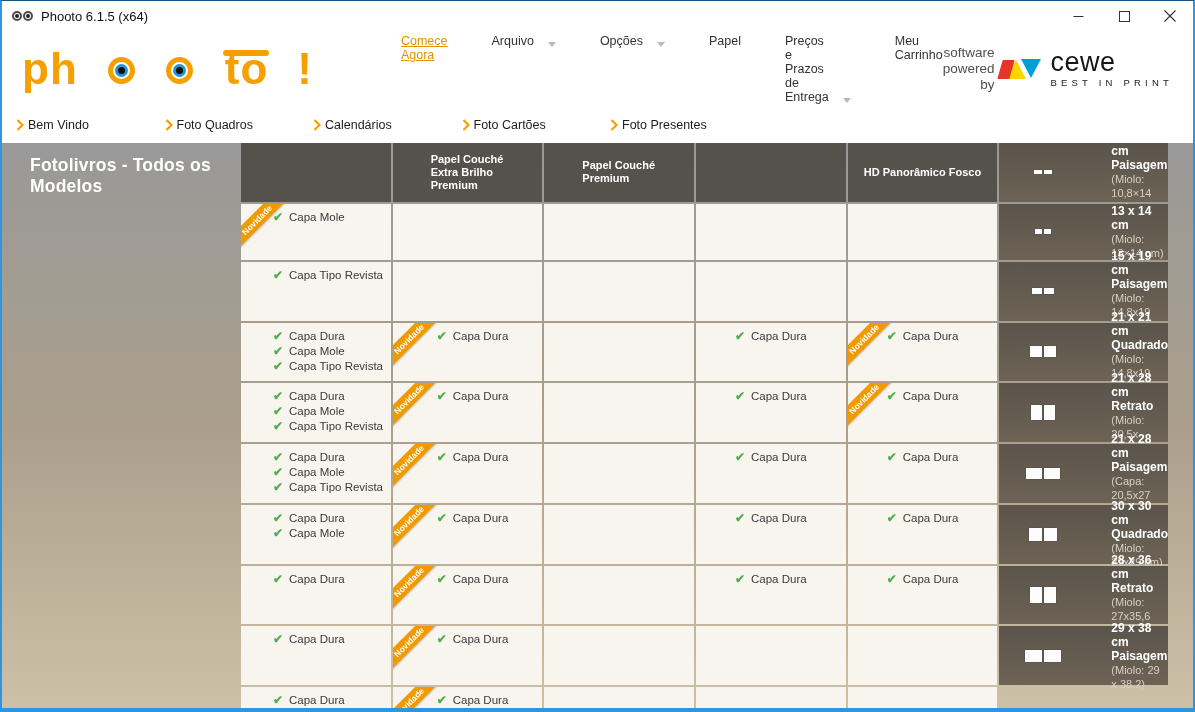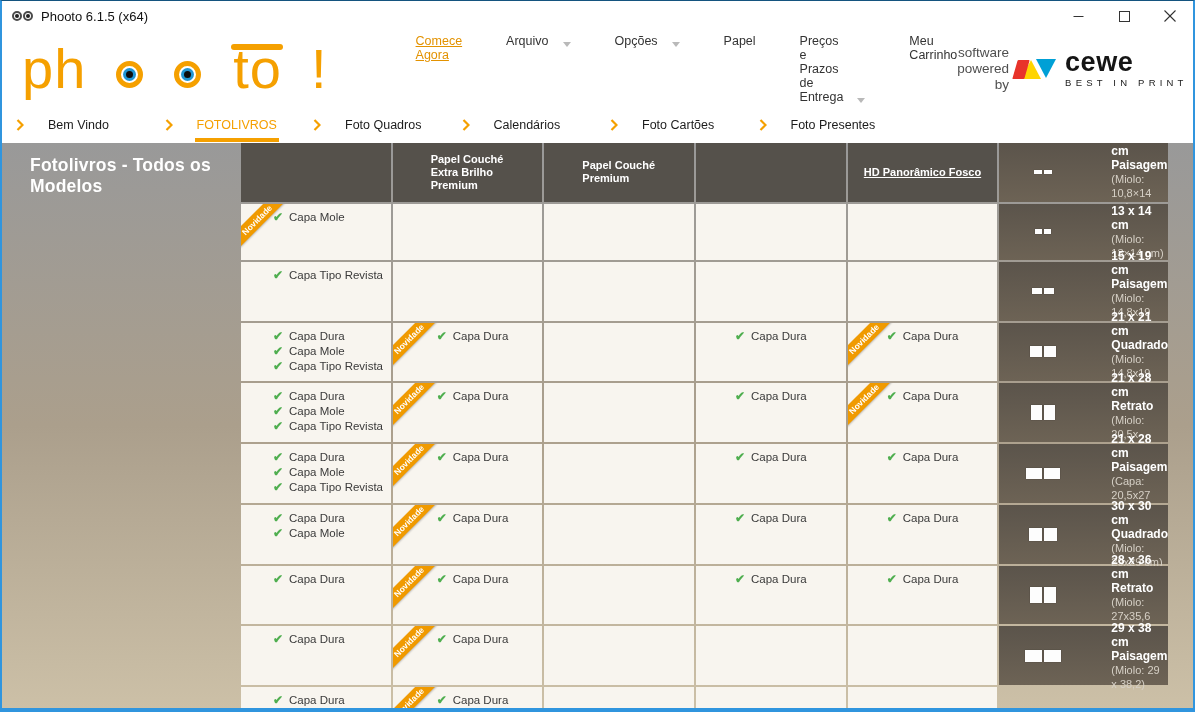--- a/index.html
+++ b/index.html
@@ -12,51 +12,51 @@
   
   .titlebar{height:30px;display:flex;align-items:center;padding-left:10px;flex:none;}
   .app-eyes{display:flex;gap:1px;margin-right:8px;}
   .app-eyes .e{width:10px;height:10px;border:2px solid #4a4a4a;border-radius:50%;background:#fff;position:relative;}
   .app-eyes .e::after{content:'';position:absolute;inset:1px;background:#222;border-radius:50%;}
   .title{font-size:13px;color:#111;}
   .win-controls{margin-left:auto;display:flex;height:100%;}
   .wc{width:46px;display:flex;align-items:center;justify-content:center;}
   
   .header{height:76px;display:flex;align-items:center;padding:0 20px;flex:none;}
-  .logo{display:flex;align-items:baseline;color:var(--accent,#f5a000);font-weight:normal;font-size:56px;letter-spacing:1px;line-height:1;gap:29px;}
+  .logo{display:flex;align-items:baseline;color:var(--accent,#f5a000);font-weight:bold;font-size:44px;letter-spacing:1px;line-height:1;gap:29px;}
   .logo .eye{display:inline-block;width:27px;height:27px;border:5px solid var(--accent,#f5a000);border-radius:50%;background:#fff;margin:0 1px;position:relative;}
   .logo .iris{position:absolute;inset:2px;border-radius:50%;background:#2196d3;}
   .logo .iris::after{content:'';position:absolute;inset:3px;background:#0d0d0d;border-radius:50%;}
   .logo .to{position:relative;margin-left:2px;}
   .logo .to::before{content:'';position:absolute;left:-2px;right:-1px;top:3px;height:6px;background:var(--accent,#f5a000);border-radius:3px;}
   .menu{display:flex;align-items:flex-start;gap:44px;margin-left:88px;font-size:12.5px;color:#333;}
   .menu-item{display:flex;align-items:flex-end;cursor:default;}
   .menu-item.comece .mlabel{color:#e39200;text-decoration:underline;}
   .darrow{width:0;height:0;border-left:4px solid transparent;border-right:4px solid transparent;border-top:5px solid #b9b9b9;margin:0 0 1px 14px;}
   .powered{margin-left:auto;display:flex;align-items:center;gap:6px;}
   .powered-text{text-align:right;font-size:13.5px;color:#4f4f4f;line-height:1.2;}
   .cewe{display:flex;align-items:center;gap:9px;}
   .tris{display:flex;align-items:flex-end;height:20px;}
   .tri-red{width:12px;height:19px;background:#e8332a;transform:skewX(-16deg);border-radius:1px;}
   .tri-yellow{width:0;height:0;border-left:10px solid transparent;border-right:10px solid transparent;border-bottom:19px solid #ffd400;margin-left:-6px;}
   .tri-cyan{width:0;height:0;border-left:10px solid transparent;border-right:10px solid transparent;border-top:19px solid #00a0d6;margin-left:-5px;align-self:flex-start;}
-  .cewe-word{font-size:27px;font-weight:bold;color:#151515;letter-spacing:.5px;line-height:.9;}
+  .cewe-word{font-size:27px;font-weight:normal;color:#151515;letter-spacing:.5px;line-height:.9;}
   .cewe-tag{font-size:9.5px;letter-spacing:4.2px;color:#1a1a1a;margin-top:2px;white-space:nowrap;}
   
   .tabbar{height:36px;display:flex;padding-left:6px;background:#fff;flex:none;}
-  .tab{width:148.5px;display:flex;align-items:center;gap:24px;padding-left:8px;font-size:12.5px;color:#1c1c1c;cursor:default;}
+  .tab{width:148.5px;display:flex;align-items:center;gap:4px;padding-left:8px;font-size:12.5px;color:#1c1c1c;cursor:default;}
   .tab .tlabel{position:relative;white-space:nowrap;}
   .tab.active{color:var(--tab_active,#f5a000);}
   .tab.active .tlabel::after{content:'';position:absolute;left:-2px;right:-2px;top:calc(100% + 6px);height:4px;background:var(--tab_active,#f5a000);}
   
   .content{flex:1;display:flex;flex-direction:row;background:linear-gradient(180deg,#999999 0%,#ab9f8c 50%,#ccc0a7 100%);overflow:hidden;}
   h1{margin:12px 0 8px 28px;font-size:17.5px;color:#fff;font-weight:bold;letter-spacing:.2px;}
   .grid{margin:0 25px 0 22px;display:grid;grid-template-columns:repeat(6,1fr);gap:2px;}
   .hcell{background:var(--header_cell,#55514b);color:#fff;font-size:11px;font-weight:bold;min-height:36px;display:flex;flex-direction:column;justify-content:center;padding-left:38px;line-height:13px;}
-  .hcell.center{align-items:center;padding-left:0;text-decoration:underline;}
+  .hcell.center{align-items:center;padding-left:0;}
   .rhcell{background:linear-gradient(180deg,#5b544b,#6d6355);display:flex;align-items:center;padding-left:16px;min-height:46px;}
   .rh-icon{width:56px;display:flex;justify-content:center;flex:none;}
   .spread{display:flex;gap:2px;align-items:center;}
   .page{background:#fdfdfd;box-shadow:0 0 1px rgba(0,0,0,.4);}
   .rh-text{margin-left:40px;color:#fff;}
   .rh-size,.rh-orient{font-size:12px;font-weight:bold;line-height:14px;}
   .rh-miolo{font-size:11px;color:#d6d0c6;line-height:14px;font-weight:normal;}
   .cell{background:#f8f5ef;position:relative;overflow:hidden;padding:5px 4px 3px 32px;}
   .cell.c2{padding-left:44px;}
   .cell.c4,.cell.c5{padding-left:4px;display:flex;flex-direction:column;align-items:center;}
@@ -149,26 +149,20 @@
     </div>
   </div>
 
   <div class="tabbar">
     <div class="tab">
         <svg width="8" height="12">
           <path d="M1.5 1 L6.5 6 L1.5 11" stroke="#f5a000" stroke-width="2.2" fill="none"></path>
         </svg>
         <span class="tlabel">Bem Vindo</span>
       </div>
-    <div class="tab active">
-        <svg width="8" height="12">
-          <path d="M1.5 1 L6.5 6 L1.5 11" stroke="#f5a000" stroke-width="2.2" fill="none"></path>
-        </svg>
-        <span class="tlabel">FOTOLIVROS</span>
-      </div>
     <div class="tab">
         <svg width="8" height="12">
           <path d="M1.5 1 L6.5 6 L1.5 11" stroke="#f5a000" stroke-width="2.2" fill="none"></path>
         </svg>
         <span class="tlabel">Foto Quadros</span>
       </div>
     <div class="tab">
         <svg width="8" height="12">
           <path d="M1.5 1 L6.5 6 L1.5 11" stroke="#f5a000" stroke-width="2.2" fill="none"></path>
         </svg>

